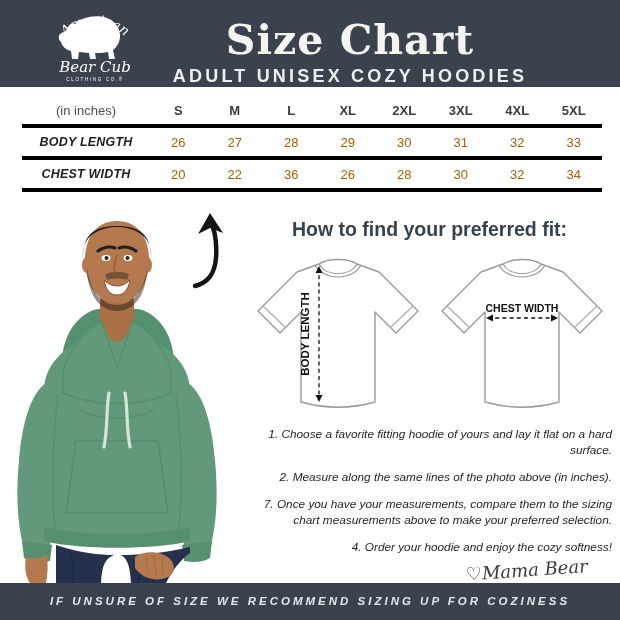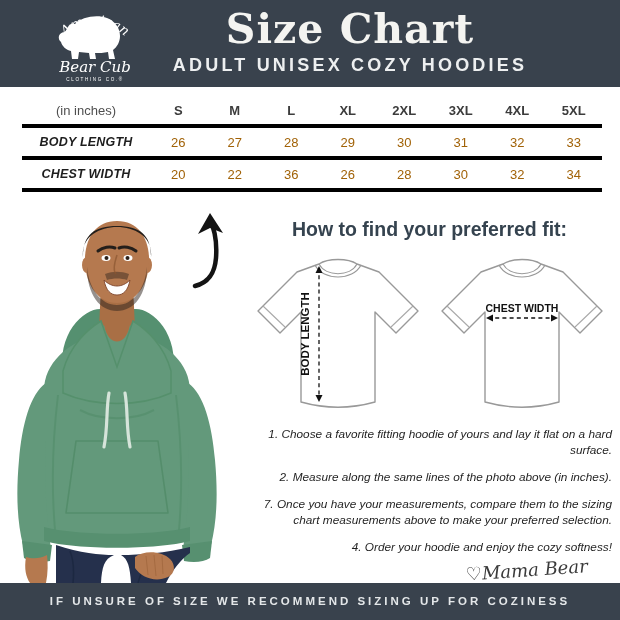--- a/index.html
+++ b/index.html
@@ -2,21 +2,21 @@
 <html><head>
 <meta charset="utf-8">
 <style>
   html,body{margin:0;padding:0;background:#ffffff;}
   .stage{position:relative;width:620px;height:620px;background:#ffffff;overflow:hidden;
          font-family:"Liberation Sans",sans-serif;}
   
   .header{position:absolute;left:0;top:0;width:620px;height:87px;background:#39424d;}
   .logo{position:absolute;left:44px;top:2px;width:102px;height:84px;}
   .header-titles{position:absolute;left:100px;right:20px;top:0;height:87px;text-align:center;}
-  .title{margin:0;padding-top:6px;font-family:"DejaVu Serif",serif;font-weight:700;
+  .title{margin:0;padding-top:17px;font-family:"DejaVu Serif",serif;font-weight:700;
          font-size:41px;line-height:46px;color:#f4f4f1;letter-spacing:1px;}
   .subtitle{margin-top:3px;font-size:18px;font-weight:700;letter-spacing:3.2px;color:#edeff0;}
   
   .size-table{position:absolute;left:22px;right:18px;top:96px;}
   .t-row{display:grid;grid-template-columns:128px repeat(8,1fr);align-items:center;height:28px;
          border-bottom:4px solid #000000;}
   .t-cell{text-align:center;font-size:13px;color:#a16207;}
   .t-head .t-cell{font-weight:700;color:#3c3c3c;}
   .t-head .t-unit{font-weight:400;color:#4f4f4f;}
   .t-label{font-weight:700;font-style:italic;color:#1e1e1e;font-size:12.5px;letter-spacing:.2px;}
@@ -25,21 +25,21 @@
   .arrow{position:absolute;left:183px;top:200px;}
   .fit{position:absolute;left:247px;top:201px;width:365px;}
   .fit-heading{margin:17px 0 0 0;text-align:center;font-size:19.5px;font-weight:700;color:#35434f;}
   .tees{display:flex;justify-content:center;gap:14px;margin-top:14px;}
   .steps{margin-top:12px;}
   .steps p{margin:0 0 11px 0;text-align:right;font-style:italic;font-size:11.8px;
            line-height:1.35;color:#1f1f1f;}
   .signature{margin:2px 24px 0 0;text-align:right;font-family:"DejaVu Serif",serif;
              font-style:italic;font-size:18px;color:#3a3a3a;transform:rotate(-4deg);}
   
-  .footer{position:absolute;left:0;top:583px;width:620px;height:37px;background:#39424d;}
+  .footer{position:absolute;left:0;top:583px;width:620px;height:37px;background:#39424d;font-style:italic;}
   .footer p{margin:0;line-height:37px;text-align:center;font-size:11.5px;font-weight:700;
             letter-spacing:3px;color:#e4e7e9;}
   svg text{font-family:"Liberation Sans",sans-serif;}
   .logo text{font-family:"DejaVu Serif",serif;}
 </style>
 </head>
 <body>
 
 <div class="stage">
 

